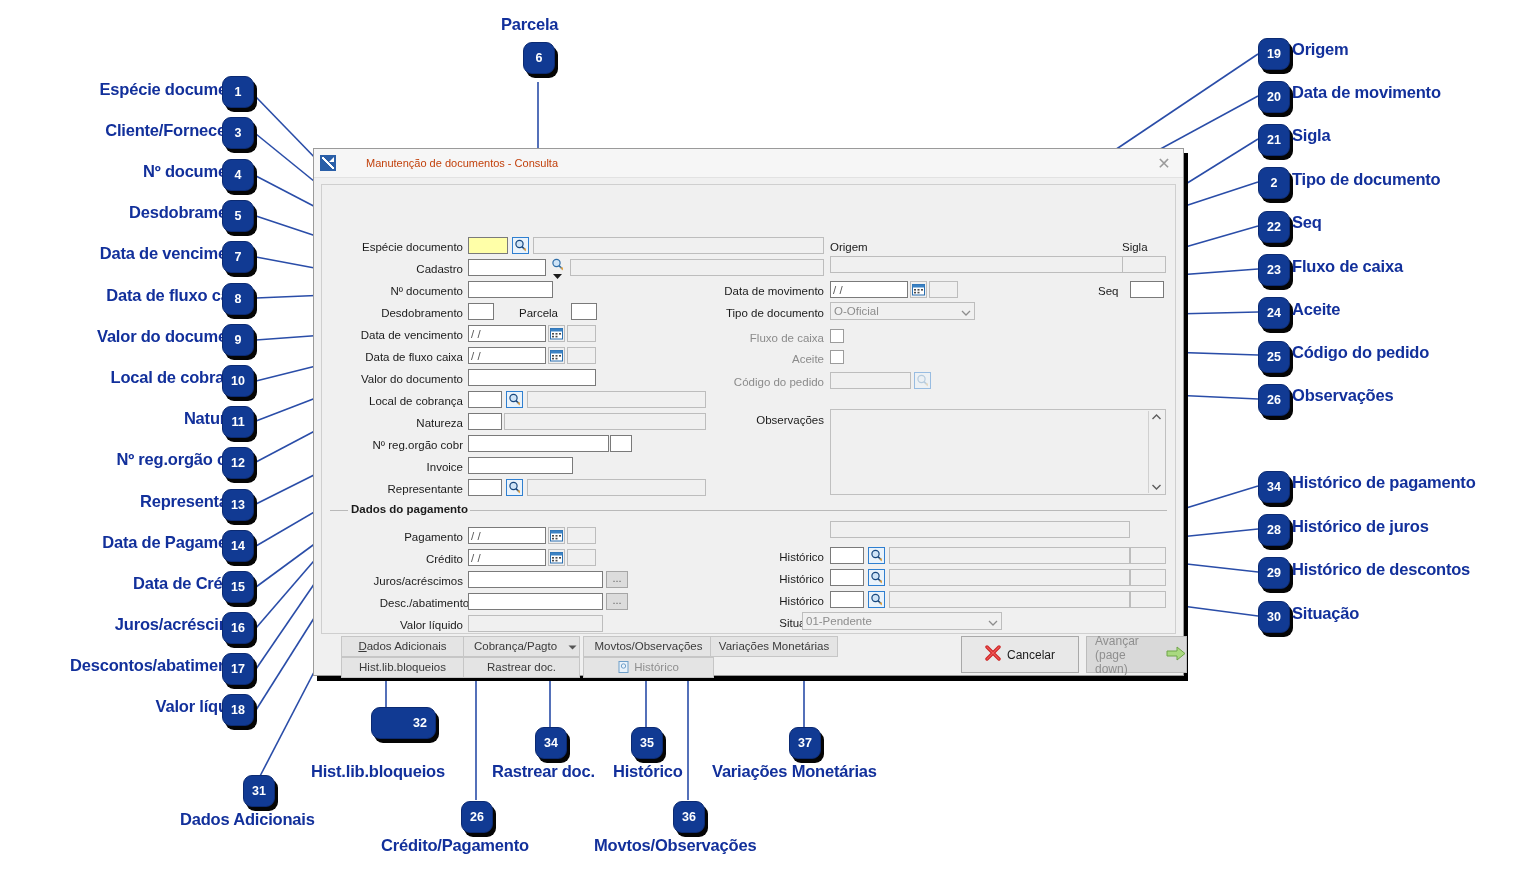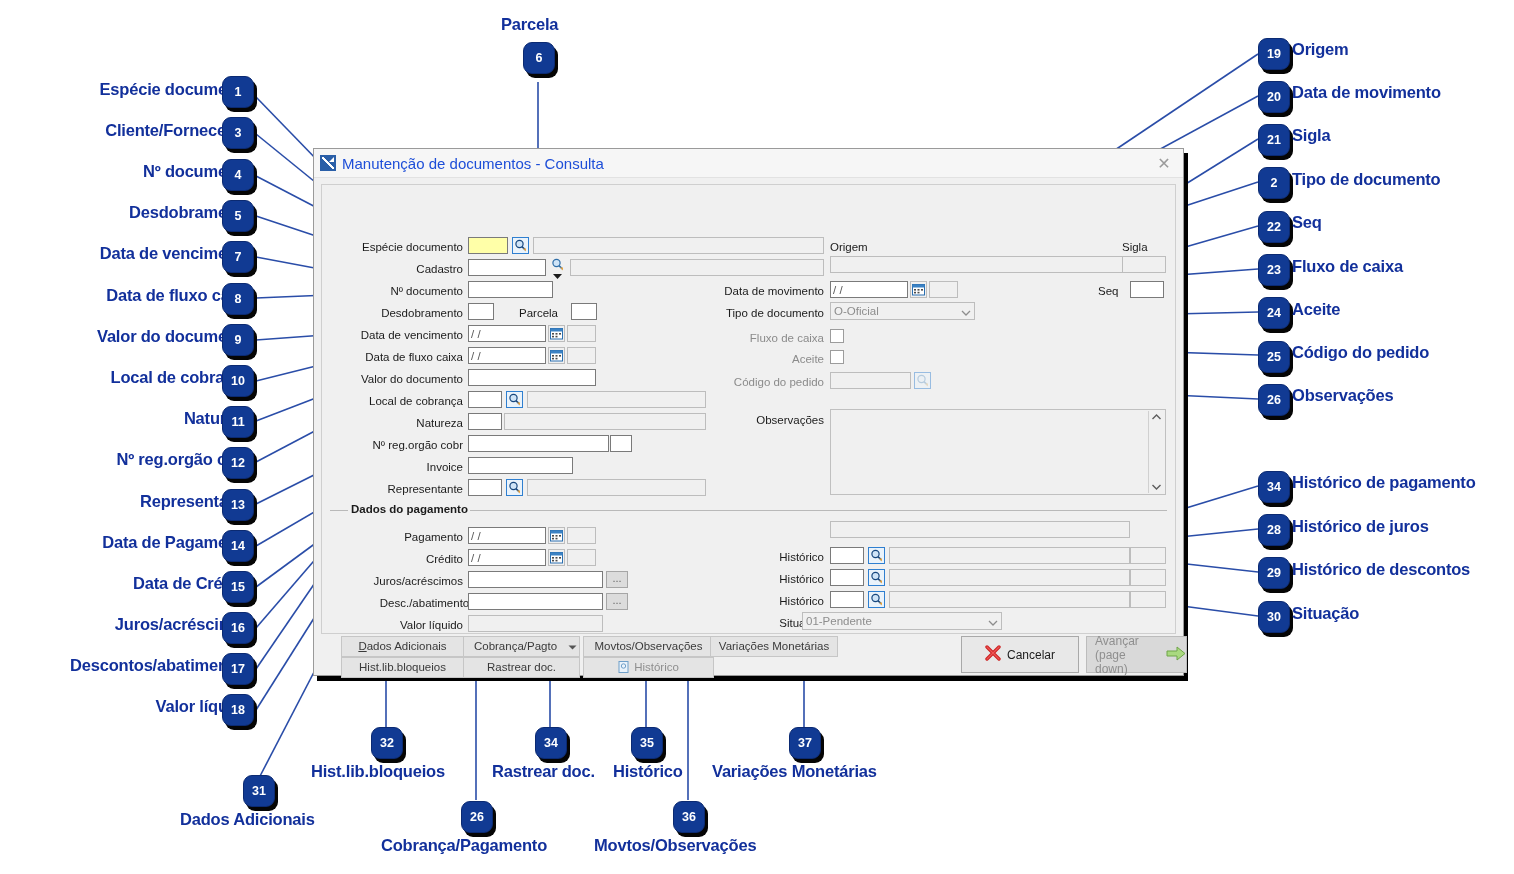--- a/index.html
+++ b/index.html
@@ -38,21 +38,21 @@
   }
   .app-icon:before{
     content:"";position:absolute;left:2px;top:2px;width:12px;height:12px;
     background:
       linear-gradient(45deg,transparent 42%,#ffffff 42%,#ffffff 58%,transparent 58%);
   }
   .app-icon:after{
     content:"";position:absolute;right:2px;top:2px;
     border-left:5px solid transparent;border-bottom:5px solid #fff;
   }
-  .title-text{color:#1d4ed8;font-size:15px;}
+  .title-text{color:#c2410c;font-size:11px;margin-left:24px;}
   .close-x{
     position:absolute;right:8px;top:4px;width:22px;height:20px;color:#9b9b9b;
     font-size:16px;display:flex;align-items:center;justify-content:center;
     font-family:"Liberation Sans",sans-serif;font-weight:300;
   }
   .clientarea{position:relative;height:498px;}
   .panel{
     position:absolute;left:7px;top:6px;width:853px;height:448px;
     background:#f0f0f0;border:1px solid #cfcfcf;
   }
@@ -245,24 +245,24 @@
 <div class="ann-label" style="left:1292px;top:473px;">Histórico de pagamento</div>
 <div class="badge" style="left:1258px;top:514px;">28</div>
 <div class="ann-label" style="left:1292px;top:517px;">Histórico de juros</div>
 <div class="badge" style="left:1258px;top:557px;">29</div>
 <div class="ann-label" style="left:1292px;top:560px;">Histórico de descontos</div>
 <div class="badge" style="left:1258px;top:601px;">30</div>
 <div class="ann-label" style="left:1292px;top:604px;">Situação</div>
 
 <div class="badge" style="left:243px;top:775px;">31</div>
 <div class="ann-label" style="left:180px;top:810px;">Dados Adicionais</div>
-<div class="badge" style="left:371px;top:727px;">32</div>
+<div class="badge" style="left:371px;top:707px;padding-left:33px;">32</div>
 <div class="ann-label" style="left:311px;top:762px;">Hist.lib.bloqueios</div>
 <div class="badge" style="left:461px;top:801px;">26</div>
-<div class="ann-label" style="left:381px;top:836px;">Cobrança/Pagamento</div>
+<div class="ann-label" style="left:381px;top:836px;">Crédito/Pagamento</div>
 <div class="badge" style="left:535px;top:727px;">34</div>
 <div class="ann-label" style="left:492px;top:762px;">Rastrear doc.</div>
 <div class="badge" style="left:631px;top:727px;">35</div>
 <div class="ann-label" style="left:613px;top:762px;">Histórico</div>
 <div class="badge" style="left:673px;top:801px;">36</div>
 <div class="ann-label" style="left:594px;top:836px;">Movtos/Observações</div>
 <div class="badge" style="left:789px;top:727px;">37</div>
 <div class="ann-label" style="left:712px;top:762px;">Variações Monetárias</div>
 
 <div id="dialog">

